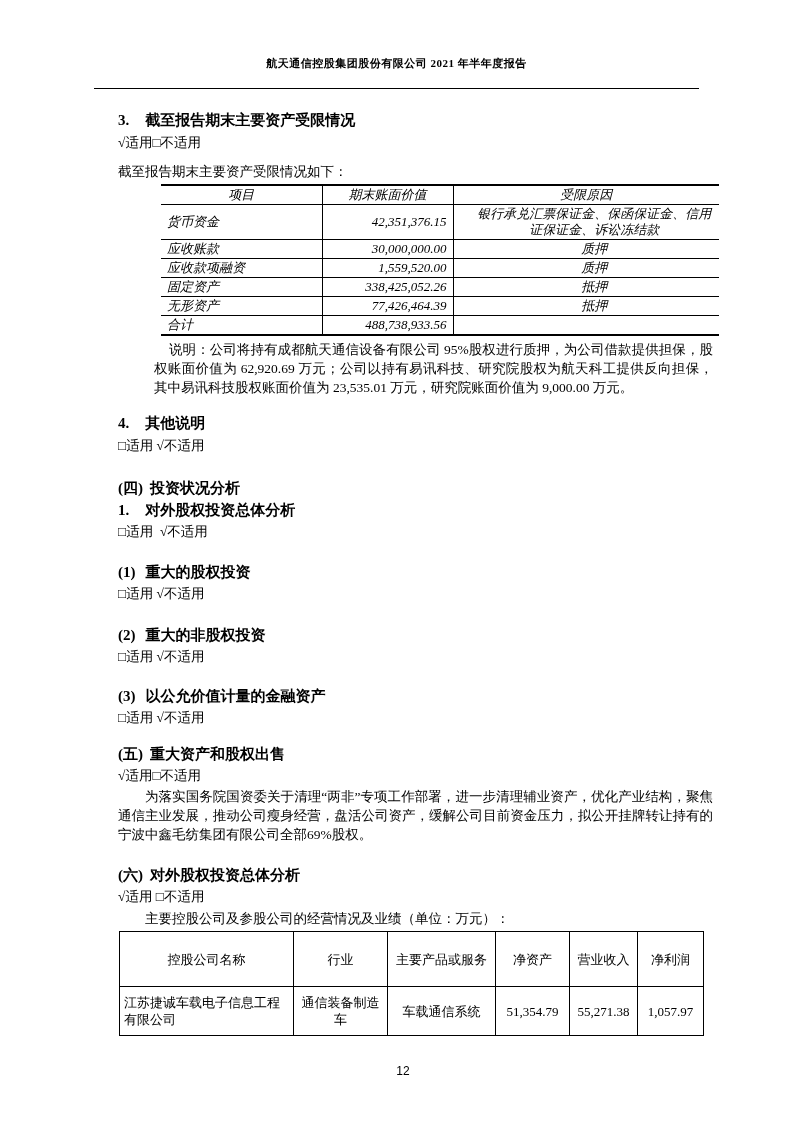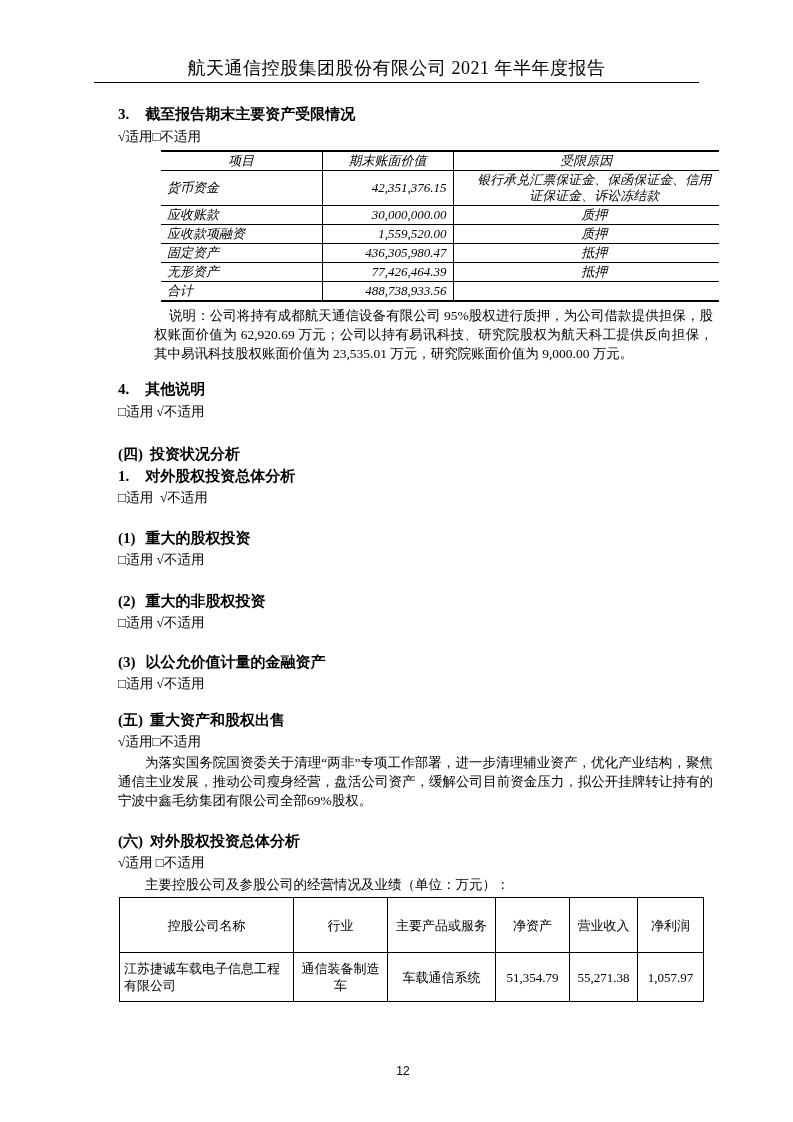--- a/index.html
+++ b/index.html
@@ -14,24 +14,24 @@
     overflow: hidden;
   }
   
   .hdr {
     width: 605px;
     margin: 0 auto;
     padding-top: 56px;
     text-align: center;
   }
   .hdr-title {
-    font-size: 18px;
-    font-weight: normal;
+    font-size: 11px;
+    font-weight: bold;
     letter-spacing: .5px;
-    padding-bottom: 2px;
+    padding-bottom: 17px;
     border-bottom: 1.6px solid #000;
   }
   
   .main { margin: 0 80px 0 118px; }
 
   .sec {
     display: flex;
     font-size: 15px;
     font-weight: bold;
     line-height: 20px;
@@ -137,20 +137,21 @@
     <div class="hdr-title">航天通信控股集团股份有限公司 2021 年半年度报告</div>
   </div>
 
   <div class="main">
 
     <div class="sec mt21">
       <span class="num">3.</span>
       <span>截至报告期末主要资产受限情况</span>
     </div>
     <div class="appl">√适用□不适用</div>
+    <div class="intro mt9">截至报告期末主要资产受限情况如下：</div>
 
     <table class="t1">
       <colgroup>
           <col style="width:161px">
           <col style="width:131px">
           <col style="width:266px">
         </colgroup>
       <thead>
         <tr>
           <th>项目</th>
@@ -169,21 +170,21 @@
           <td class="c-val">30,000,000.00</td>
           <td class="c-reason">质押</td>
         </tr>
         <tr>
           <td class="c-item">应收款项融资</td>
           <td class="c-val">1,559,520.00</td>
           <td class="c-reason">质押</td>
         </tr>
         <tr>
           <td class="c-item">固定资产</td>
-          <td class="c-val">436,305,980.47</td>
+          <td class="c-val">338,425,052.26</td>
           <td class="c-reason">抵押</td>
         </tr>
         <tr>
           <td class="c-item">无形资产</td>
           <td class="c-val">77,426,464.39</td>
           <td class="c-reason">抵押</td>
         </tr>
         <tr>
           <td class="c-item">合计</td>
           <td class="c-val">488,738,933.56</td>

